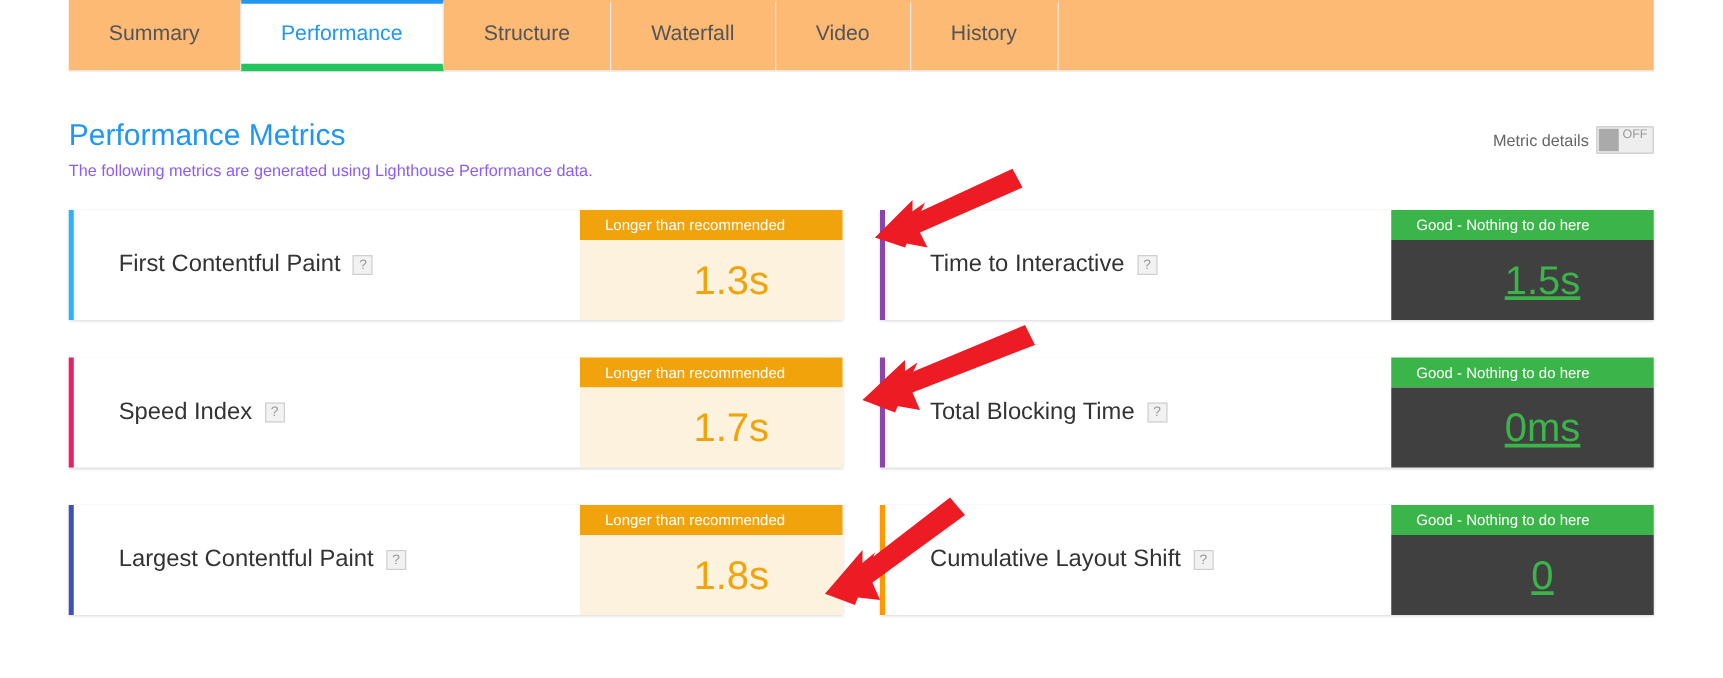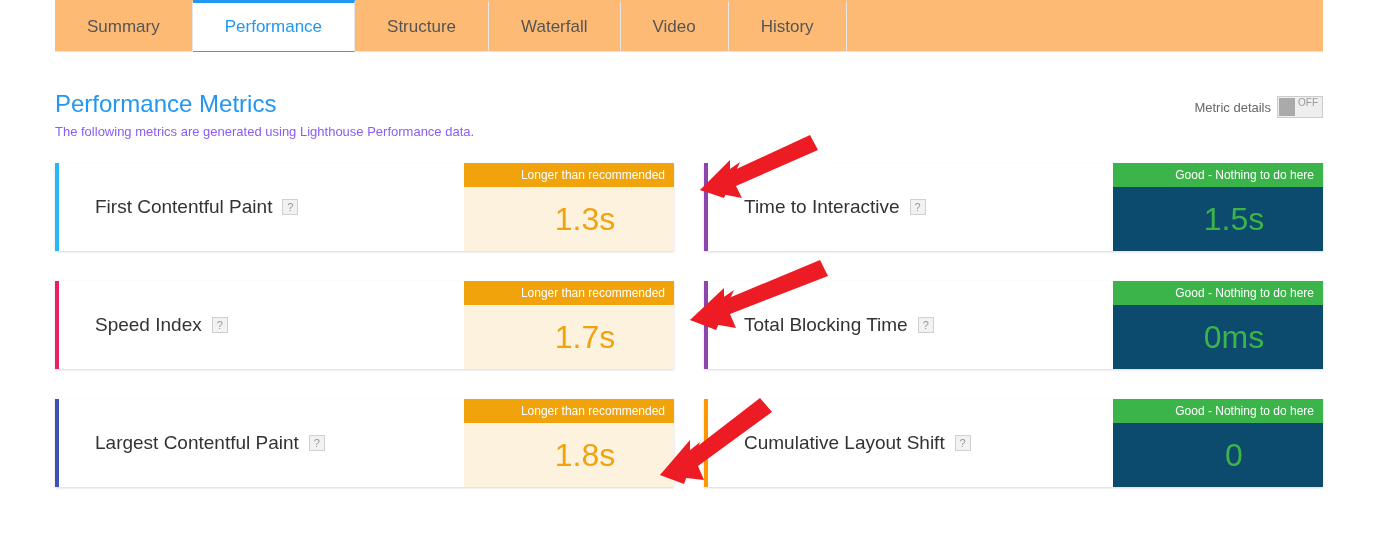--- a/index.html
+++ b/index.html
@@ -23,21 +23,21 @@
     color: #555;
     font-size: 17px;
     cursor: pointer;
     border-top: 3px solid transparent;
     border-right: 1px solid #e5e5e5;
   }
   .tab.active {
     background: #fff;
     color: #2196f3;
     border-top: 3px solid #2196f3;
-    border-bottom: 1px solid #22c55e;
+    border-bottom: 6px solid #22c55e;
     margin-bottom: -1px;
   }
   .section-head {
     display: flex;
     justify-content: space-between;
     align-items: flex-start;
     margin-top: 38px;
     gap: 34px;
   }
   .section-title {
@@ -117,37 +117,37 @@
     justify-content: center;
     cursor: pointer;
   }
   .metric-value-block {
     width: 210px;
     display: flex;
     flex-direction: column;
   }
   .metric-status {
     font-size: 12px;
-    text-align: right;
-    padding: 5px 9px;
+    text-align: left;
+    padding: 5px 20px;
     color: #fff;
   }
   .status-warn { background: #f0a30a; }
   .status-good { background: #3bb54a; }
   .metric-value {
     flex: 1;
     display: flex;
     align-items: center;
     justify-content: center;
     font-size: 32px;
     font-weight: 400;
     padding-left: 32px;
   }
   .value-warn { background: #fdf2de; color: #f0a30a; }
-  .value-good { background: #0c4a6e; color: #3bb54a; }
+  .value-good { background: #404040; color: #3bb54a; text-decoration: underline; }
 
   
   .arrow {
     position: absolute;
     transform-origin: center;
   }
   .arrow svg { display: block; }
 </style>
 </head>
 <body>

